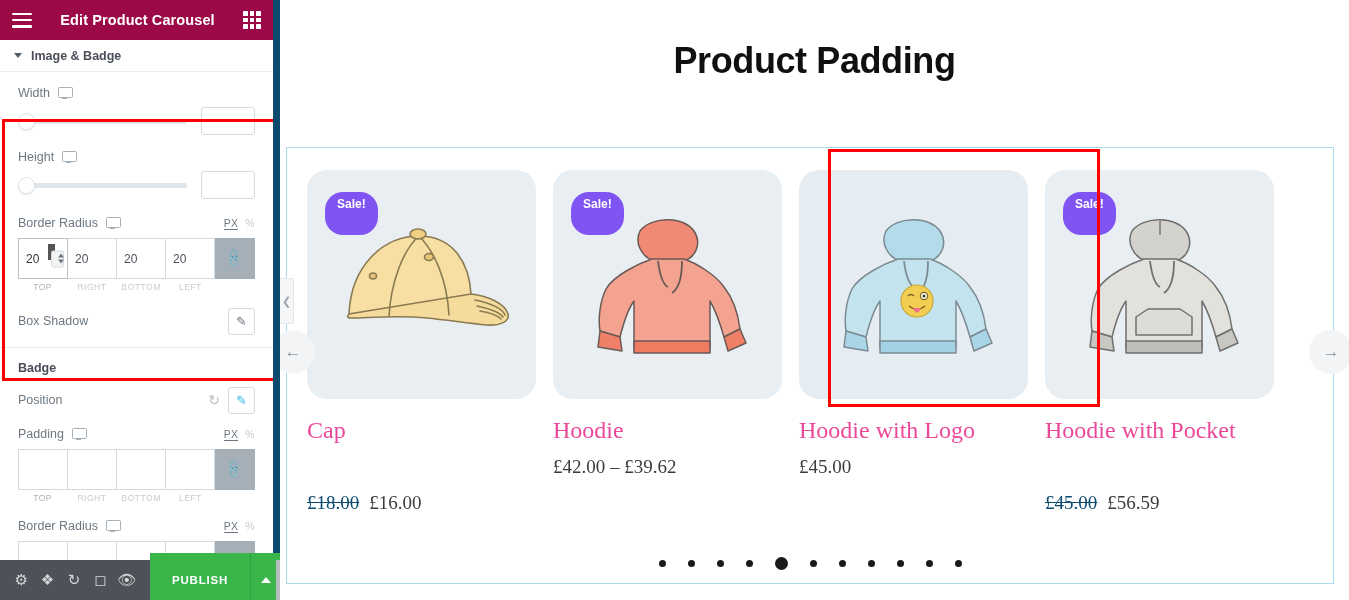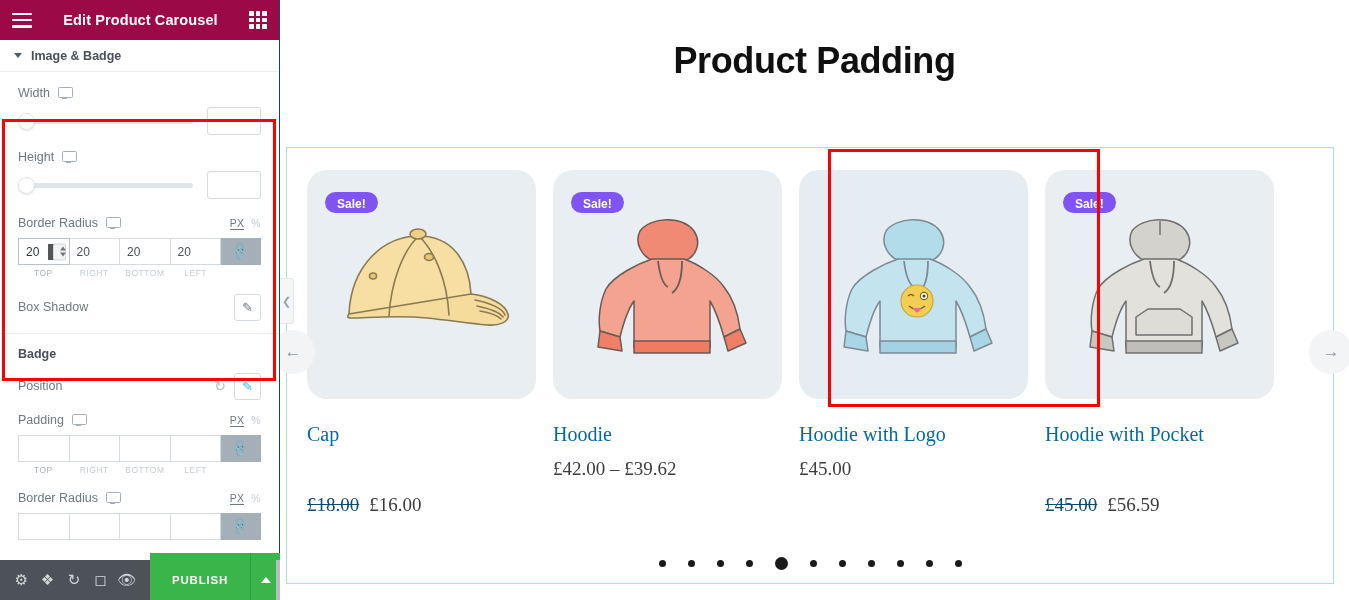--- a/index.html
+++ b/index.html
@@ -9,21 +9,21 @@
     font-family: "Liberation Sans", sans-serif;
     background: #ffffff;
   }
   .app { position: relative; width: 1349px; height: 600px; display: flex; }
 
   
   .sidebar {
     position: relative;
     width: 280px; height: 600px;
     background: #ffffff;
-    border-right: 1px solid #0c4a6e;
+    border-right: 7px solid #0c4a6e;
     flex: 0 0 280px;
   }
   .panel-header {
     height: 40px;
     background: #9b0a46;
     display: flex; align-items: center;
     padding: 0 12px;
     color: #ffffff;
   }
   .hamburger { width: 20px; height: 15px; display: flex; flex-direction: column; justify-content: space-between; cursor: pointer; }
@@ -110,21 +110,21 @@
     cursor: pointer;
   }
   .num-box {
     width: 54px; height: 28px;
     border: 1px solid #d5dadf;
     border-radius: 3px;
     background: #fff;
   }
 
   
-  .dims { display: flex; height: 27px; margin-top: 2px; }
+  .dims { display: flex; height: 41px; margin-top: 2px; }
   .dims .f {
     flex: 1;
     border: 1px solid #d5dadf;
     border-left: none;
     background: #fff;
     display: flex; align-items: center;
     position: relative;
   }
   .dims .f:first-child { border-left: 1px solid #d5dadf; }
   .dims .f span {
@@ -261,30 +261,30 @@
     border-radius: 20px;
     overflow: hidden;
     display: flex; align-items: center; justify-content: center;
   }
   .card.teal .card-img { background: #e6edf2; }
   .sale-badge {
     position: absolute; left: 18px; top: 22px;
     background: #7f54f3;
     color: #ffffff;
     font-size: 12px; font-weight: bold;
-    padding: 5px 12px 2px;
+    padding: 5px 12px 24px;
     border-radius: 18px;
     z-index: 3;
     font-family: "Liberation Sans", sans-serif;
   }
   .card-title {
     font-family: "Liberation Serif", serif;
-    font-size: 20px;
-    color: #0369a1;
-    margin-top: 24px;
+    font-size: 24px;
+    color: #ec4899;
+    margin-top: 18px;
     white-space: nowrap;
   }
   .card-price {
     font-family: "Liberation Serif", serif;
     font-size: 19px;
     color: #3c3c3c;
     margin-top: 12px;
     display: flex; align-items: baseline; gap: 10px;
     white-space: nowrap;
   }

